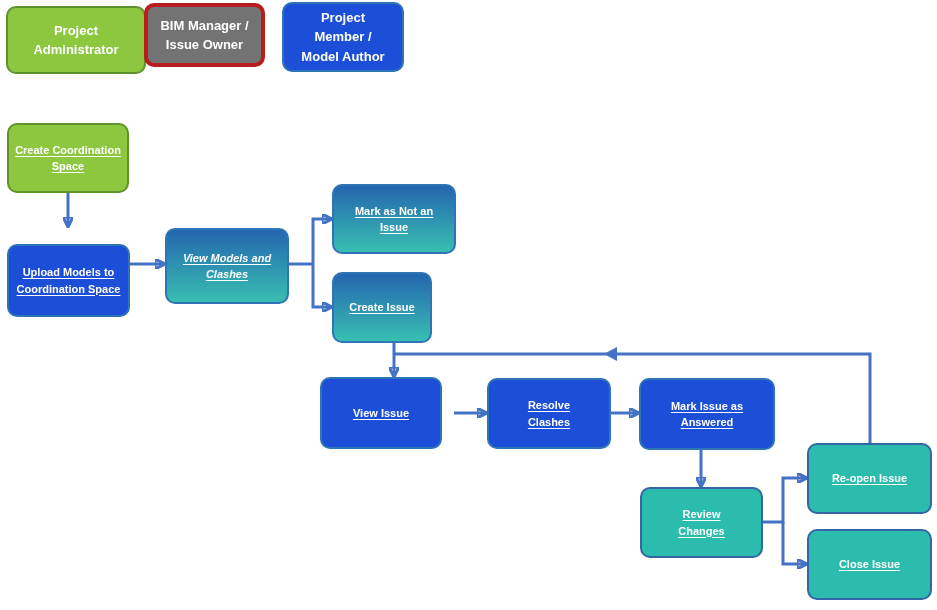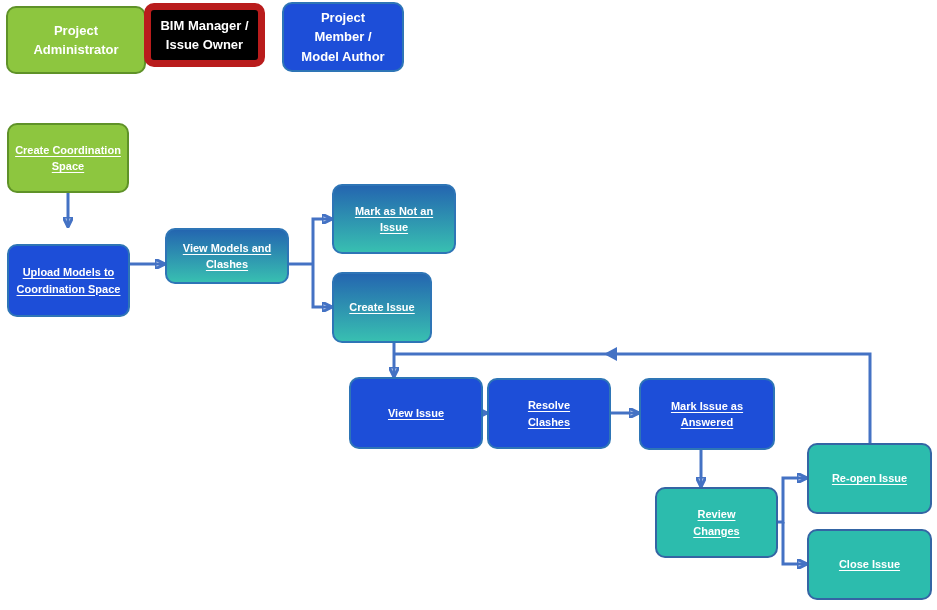--- a/index.html
+++ b/index.html
@@ -18,21 +18,21 @@
     text-align:center;
     color:#ffffff;
     font-weight:bold;
     padding:4px 6px;
     line-height:1.5;
   }
   .legend{font-size:13px;}
   .flow{font-size:11px;}
   .flow .lbl{text-decoration:underline;text-underline-offset:2px;}
   .green{background:#8DC63F;border:2px solid #5F9228;}
-  .teal-dark{background:#000000;border:7px solid #b91c1c;justify-content:center;}
+  .teal-dark{background:#737373;border:4px solid #b91c1c;justify-content:center;}
   .blue{background:#1d4ed8;border:2px solid #2E75B6;}
   .teal{background:#2CBCAD;border:2px solid #3465A4;}
   .gradient{background:linear-gradient(180deg,#2466B0 0%,#38BFB1 100%);border:2px solid #2E75B6;}
   .lbl{display:inline-block;}
   .w70 .lbl{max-width:70px;}
   .w92 .lbl{max-width:92px;}
   #connector-layer{position:absolute;left:0;top:0;pointer-events:none;}
   #connector-layer path{stroke:#4472C4;stroke-width:3;fill:none;}
 </style>
 </head>
@@ -70,39 +70,39 @@
   <div class="node legend blue w92" style="left:282px;top:2px;width:122px;height:70px;">
     <span class="lbl">Project Member / Model Author</span>
   </div>
 
   <div class="node flow green" style="left:7px;top:123px;width:122px;height:70px;">
     <span class="lbl">Create Coordination Space</span>
   </div>
   <div class="node flow blue" style="left:7px;top:244px;width:123px;height:73px;">
     <span class="lbl">Upload Models to Coordination Space</span>
   </div>
-  <div class="node flow gradient" style="left:165px;top:228px;width:124px;height:56px;">
+  <div class="node flow gradient" style="left:165px;top:228px;width:124px;height:76px;font-style:italic;">
     <span class="lbl">View Models and Clashes</span>
   </div>
   <div class="node flow gradient" style="left:332px;top:184px;width:124px;height:70px;">
     <span class="lbl">Mark as Not an Issue</span>
   </div>
   <div class="node flow gradient" style="left:332px;top:272px;width:100px;height:71px;">
     <span class="lbl">Create Issue</span>
   </div>
-  <div class="node flow blue" style="left:349px;top:377px;width:134px;height:72px;">
+  <div class="node flow blue" style="left:320px;top:377px;width:122px;height:72px;">
     <span class="lbl">View Issue</span>
   </div>
   <div class="node flow blue w70" style="left:487px;top:378px;width:124px;height:71px;">
     <span class="lbl">Resolve Clashes</span>
   </div>
   <div class="node flow blue" style="left:639px;top:378px;width:136px;height:72px;">
     <span class="lbl">Mark Issue as Answered</span>
   </div>
-  <div class="node flow teal w70" style="left:640px;top:487px;width:123px;height:71px;margin-left:15px;">
+  <div class="node flow teal w70" style="left:640px;top:487px;width:123px;height:71px;">
     <span class="lbl">Review Changes</span>
   </div>
   <div class="node flow teal" style="left:807px;top:443px;width:125px;height:71px;">
     <span class="lbl">Re-open Issue</span>
   </div>
   <div class="node flow teal" style="left:807px;top:529px;width:125px;height:71px;">
     <span class="lbl">Close Issue</span>
   </div>
 
 </div>

